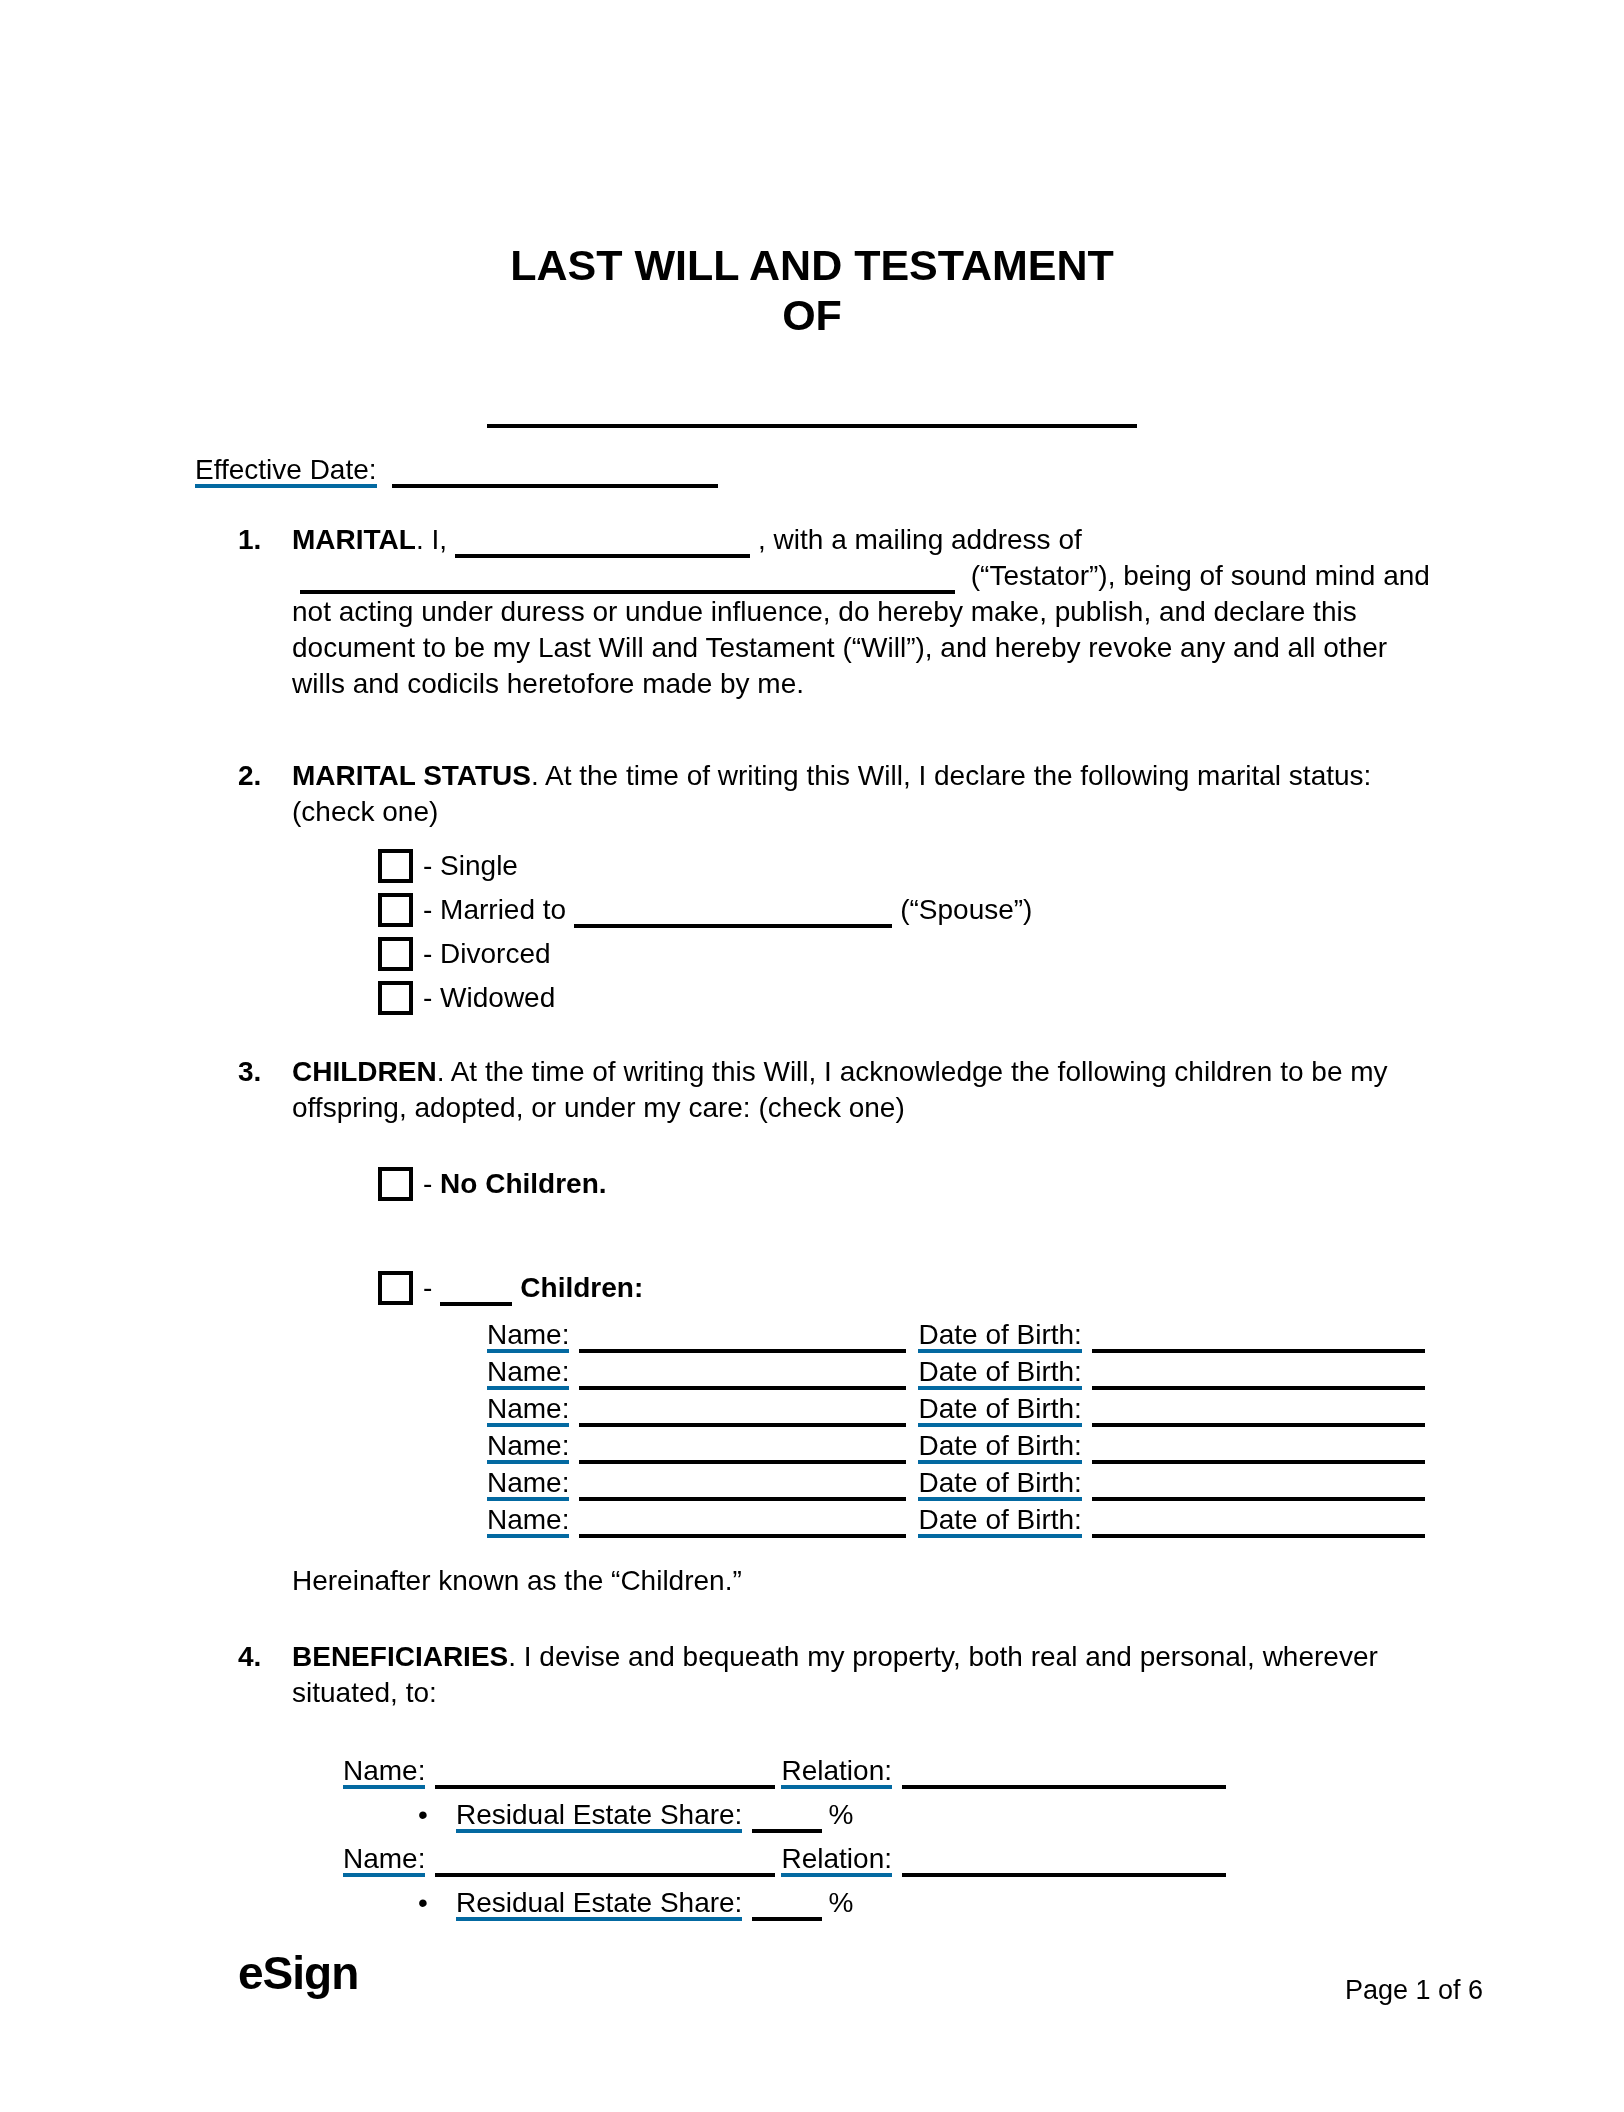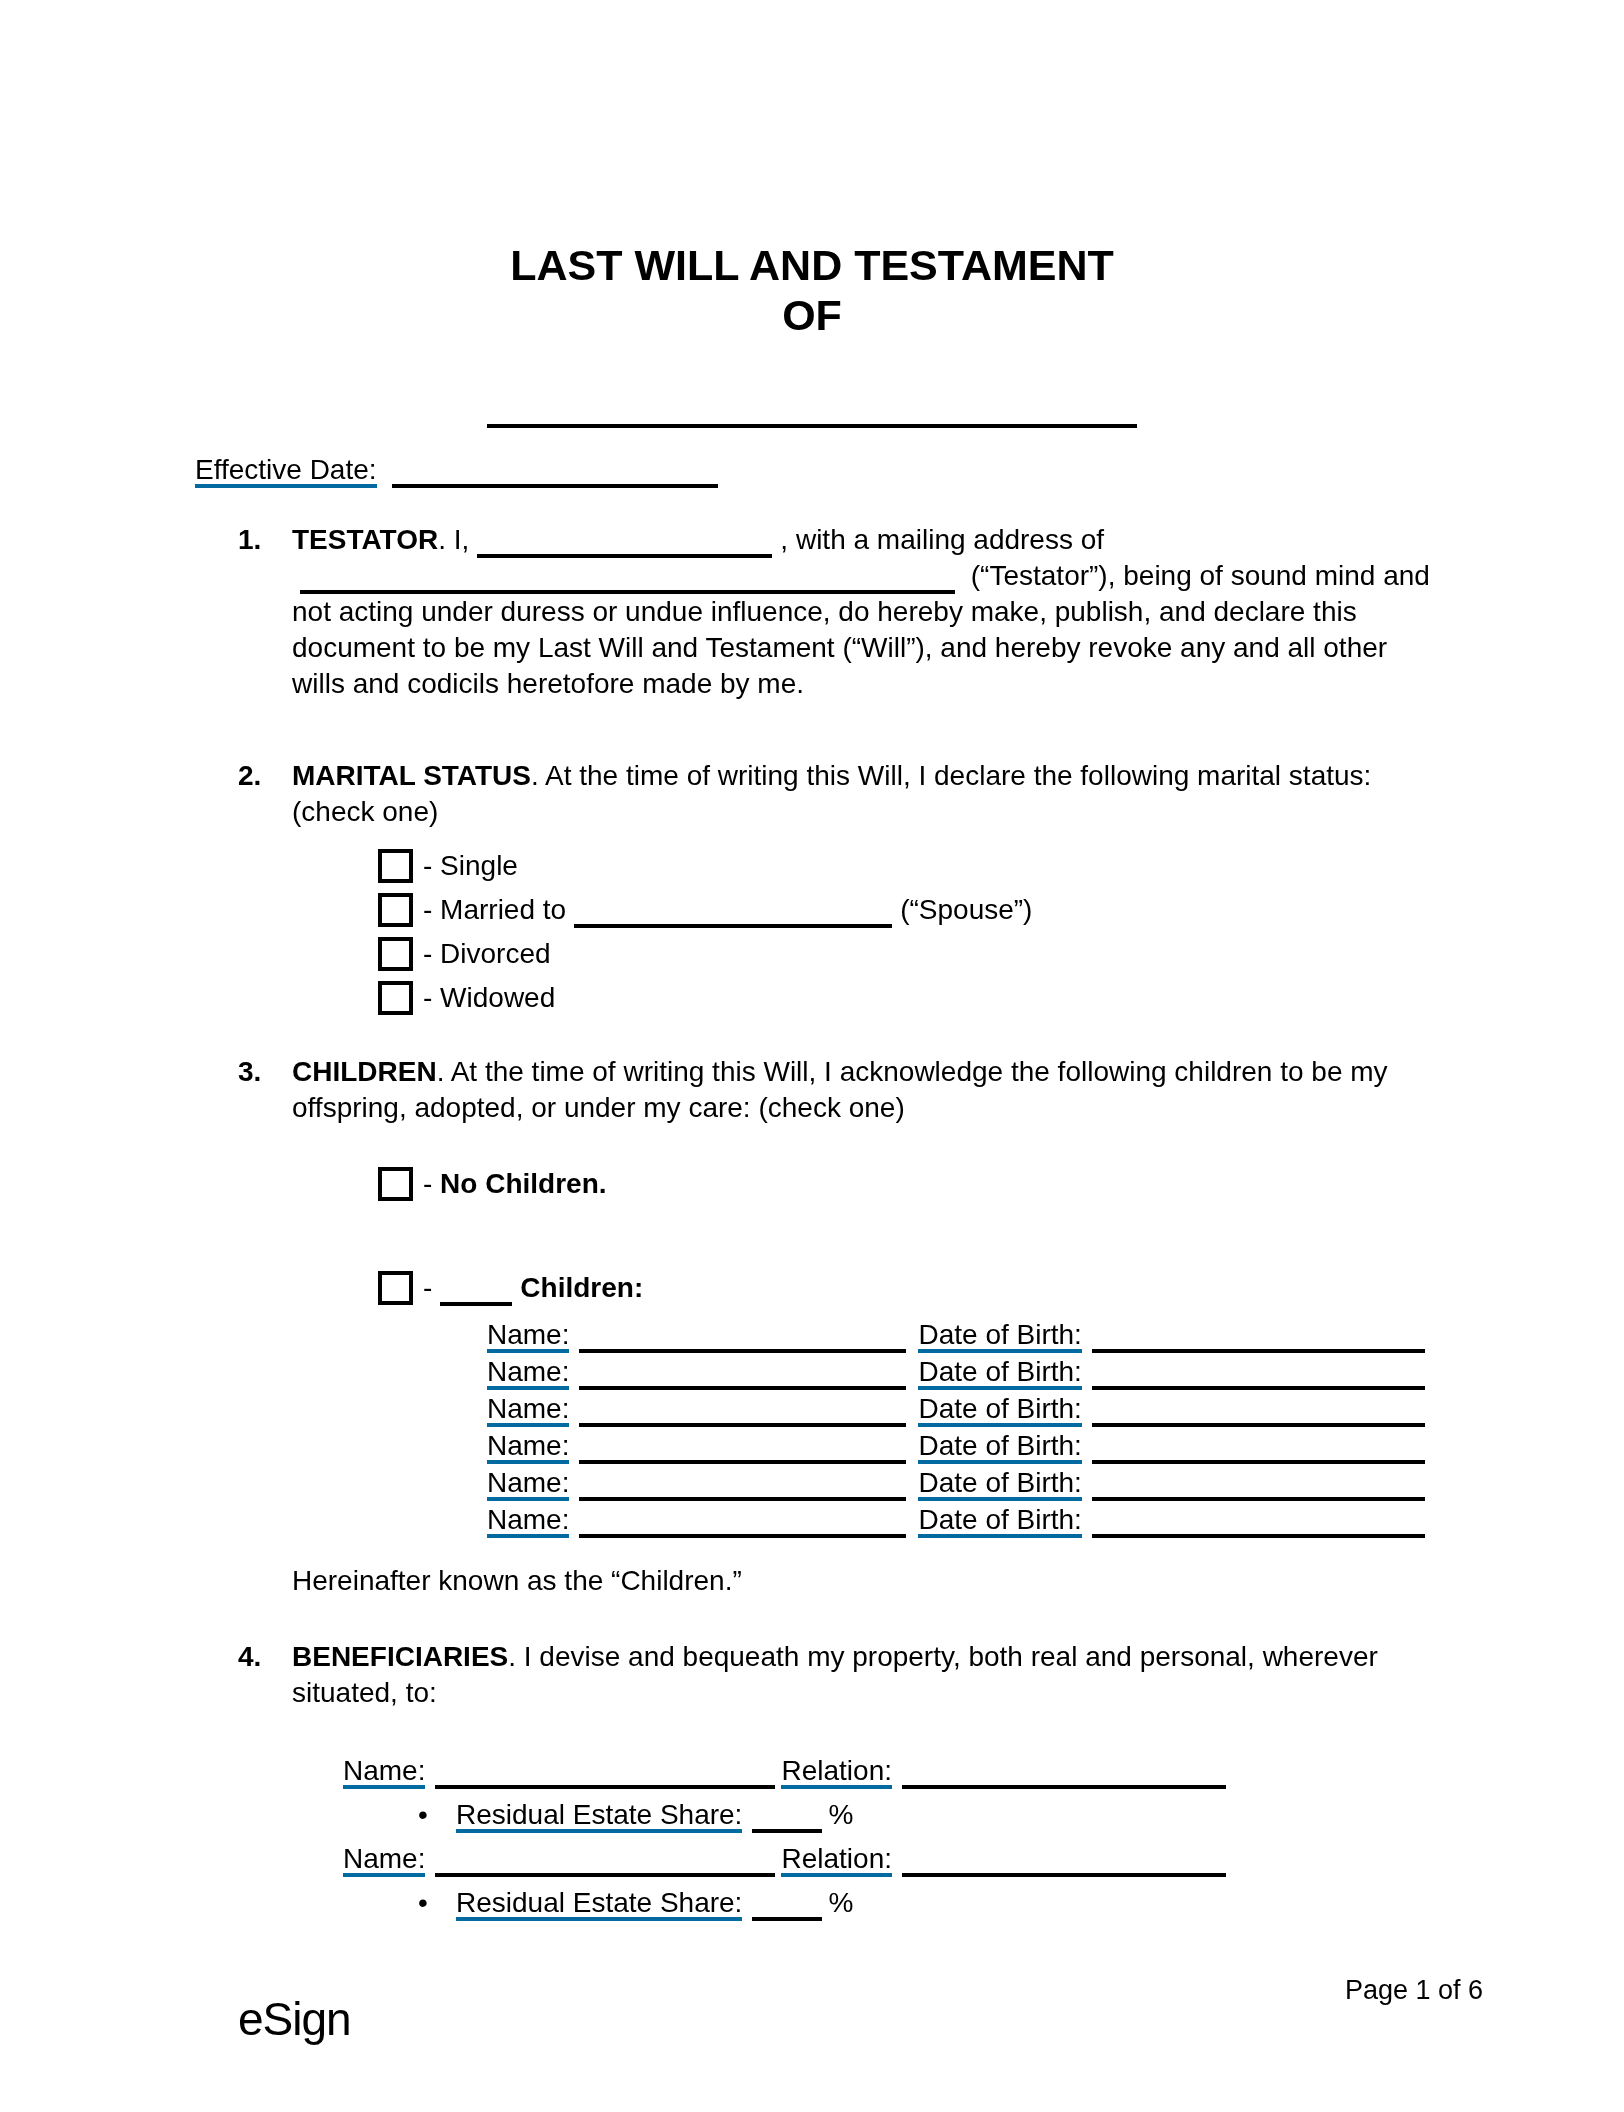--- a/index.html
+++ b/index.html
@@ -55,22 +55,22 @@
   .w340{width:340px;} .w655{width:655px;}
   .child-table{margin-top:6px;margin-left:195px;}
   .child-row{line-height:37px;white-space:nowrap;}
   .child-row .dob{margin-left:6px;}
   .hereinafter{margin-top:25px;}
   .benef{margin-top:38px;margin-left:51px;}
   .benef-row{line-height:44px;white-space:nowrap;}
   .benef-bullet{margin-left:75px;line-height:44px;white-space:nowrap;}
   .bullet{display:inline-block;width:14px;margin-right:24px;}
   .brand{
-    position:absolute;left:238px;top:1996px;
-    font-size:46px;line-height:46px;font-weight:normal;letter-spacing:-1px;
+    position:absolute;left:238px;top:1950px;
+    font-size:46px;line-height:46px;font-weight:bold;letter-spacing:-1px;
   }
   .pagenum{
     position:absolute;left:1345px;top:1974px;
     font-size:27px;line-height:32px;
   }
 </style>
 </head>
 <body>
 
 <div class="page">
@@ -82,21 +82,21 @@
 
   <div class="center-line"></div>
 
   <p class="eff">
     <span class="ul">Effective Date:</span>
     <span class="blank w326"></span>
   </p>
 
   <div class="sec sec1">
     <span class="num">1.</span>
-    <span class="sec-title">TESTATOR</span><span>. I,</span><span class="blank w295"></span><span>, with a mailing address of</span>
+    <span class="sec-title">MARITAL</span><span>. I,</span><span class="blank w295"></span><span>, with a mailing address of</span>
     <span class="blank w655"></span>
     <span>(“Testator”), being of sound mind and not acting under duress or undue influence, do hereby make, publish, and declare this document to be my Last Will and Testament (“Will”), and hereby revoke any and all other wills and codicils heretofore made by me.</span>
   </div>
 
   <div class="sec sec2">
     <span class="num">2.</span>
     <span class="sec-title">MARITAL STATUS</span><span>. At the time of writing this Will, I declare the following marital status: (check one)</span>
 
     <div class="cb-list">
       <div class="cb-row">

